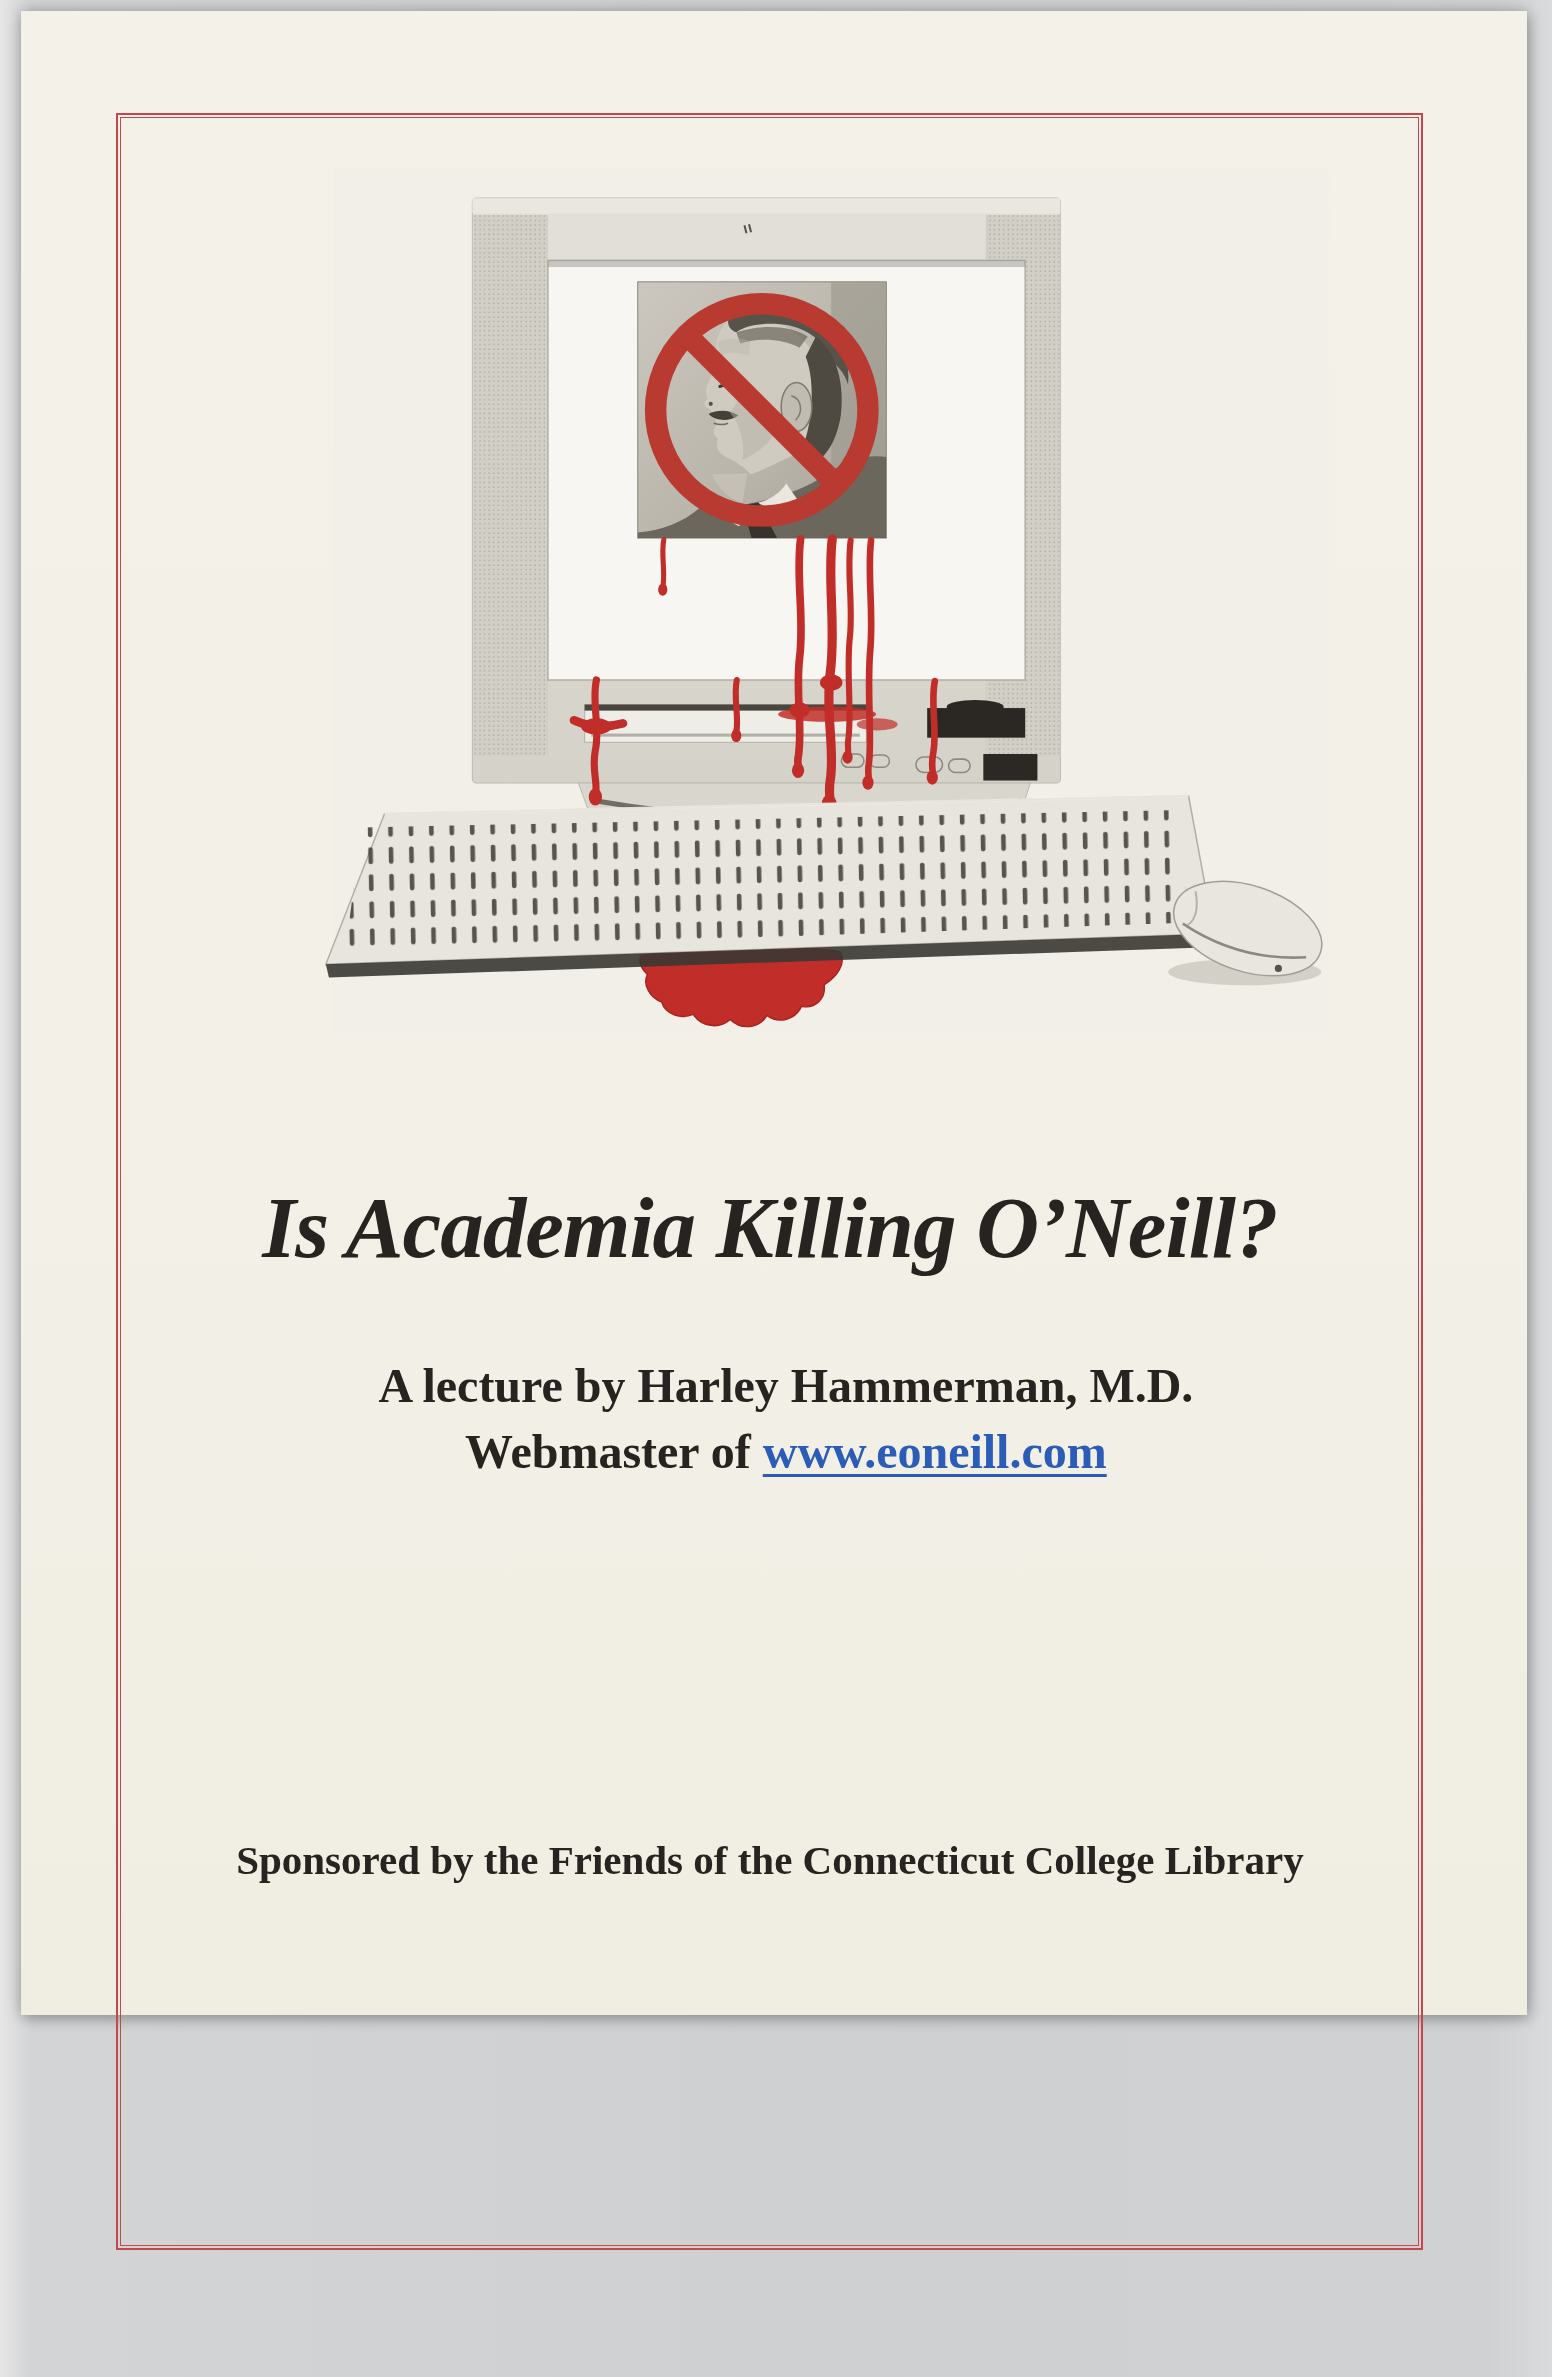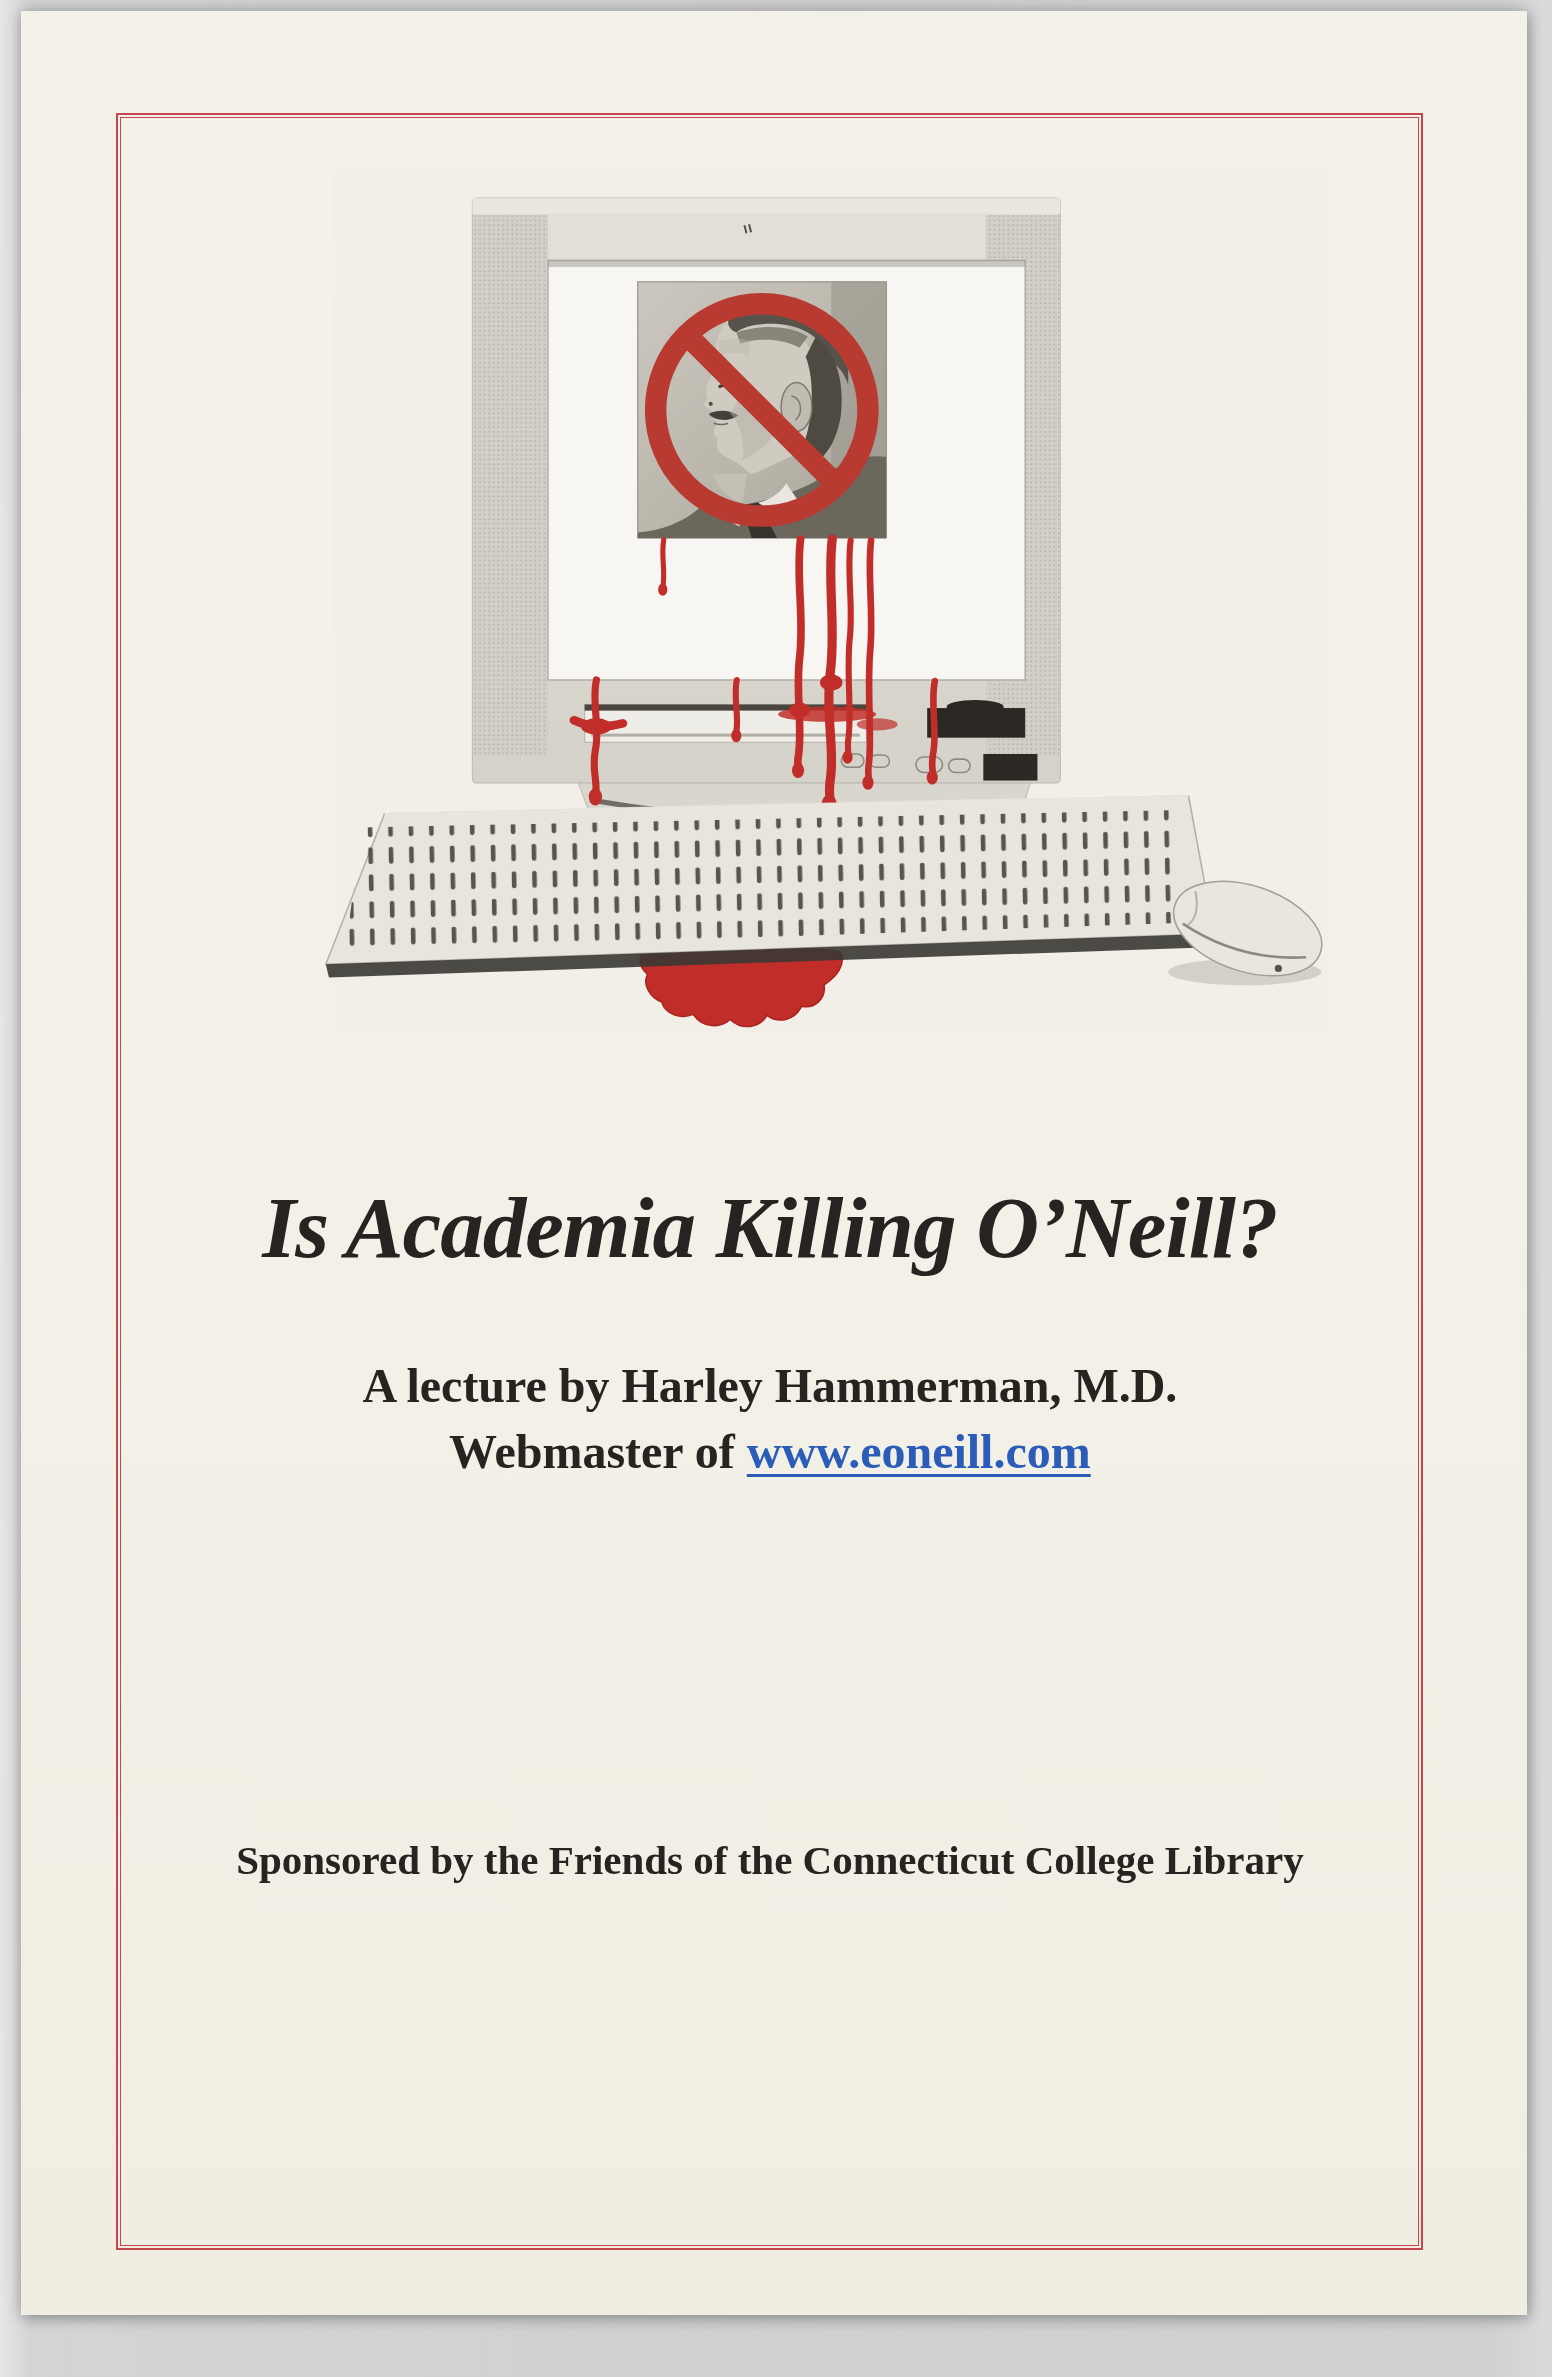--- a/index.html
+++ b/index.html
@@ -8,21 +8,21 @@
     font-family: "Liberation Serif", "DejaVu Serif", serif;
   }
   body {
     background: linear-gradient(90deg, #e6e6e6 0%, #d3d4d6 2%, #cfd0d2 50%, #d0d1d3 96%, #dadbdd 100%);
     position: relative;
     overflow: hidden;
   }
   .paper {
     position: absolute;
     left: 21.4px; top: 11.2px;
-    width: 1506px; height: 2304px;
+    width: 1506px; height: 2004px;
     background: linear-gradient(180deg, #f4f1e9 0%, #f3f0e7 55%, #f0ede3 100%);
     box-shadow: 0 0 15.3px rgba(0,0,0,0.25), 3.1px 5.1px 12.2px rgba(0,0,0,0.18);
   }
   .frame {
     position: absolute;
     left: 95px; top: 102px;
     width: 1307px; height: 2137px;
     border: 2.6px solid #c5464d;
     box-sizing: border-box;
   }
@@ -44,20 +44,21 @@
     font-weight: bold;
     font-style: italic;
     letter-spacing: -1px;
     line-height: 1.1;
   }
   .lecture {
     top: 1342px;
     font-size: 48px;
     font-weight: bold;
     line-height: 66px;
+    padding-left: 16px;
   }
   .when {
     top: 1537px;
     font-size: 48px;
     font-weight: bold;
     line-height: 60px;
   }
   .sponsor {
     top: 1825px;
     font-size: 41px;

